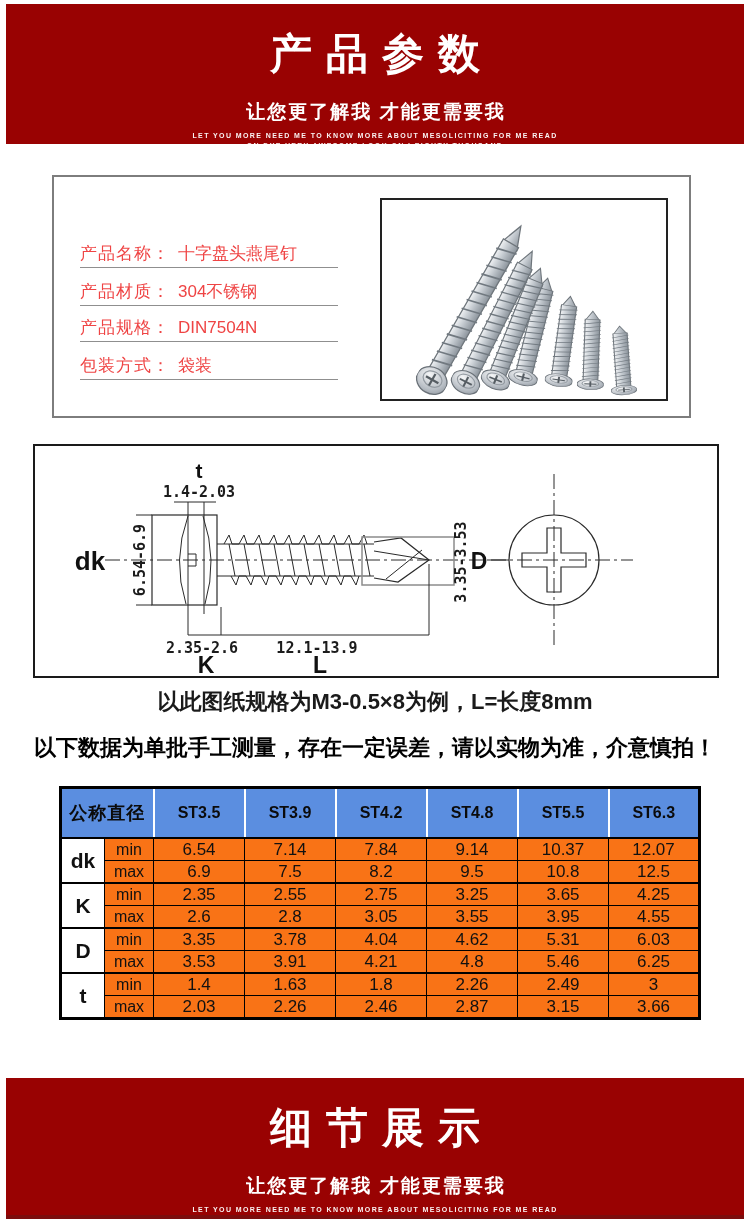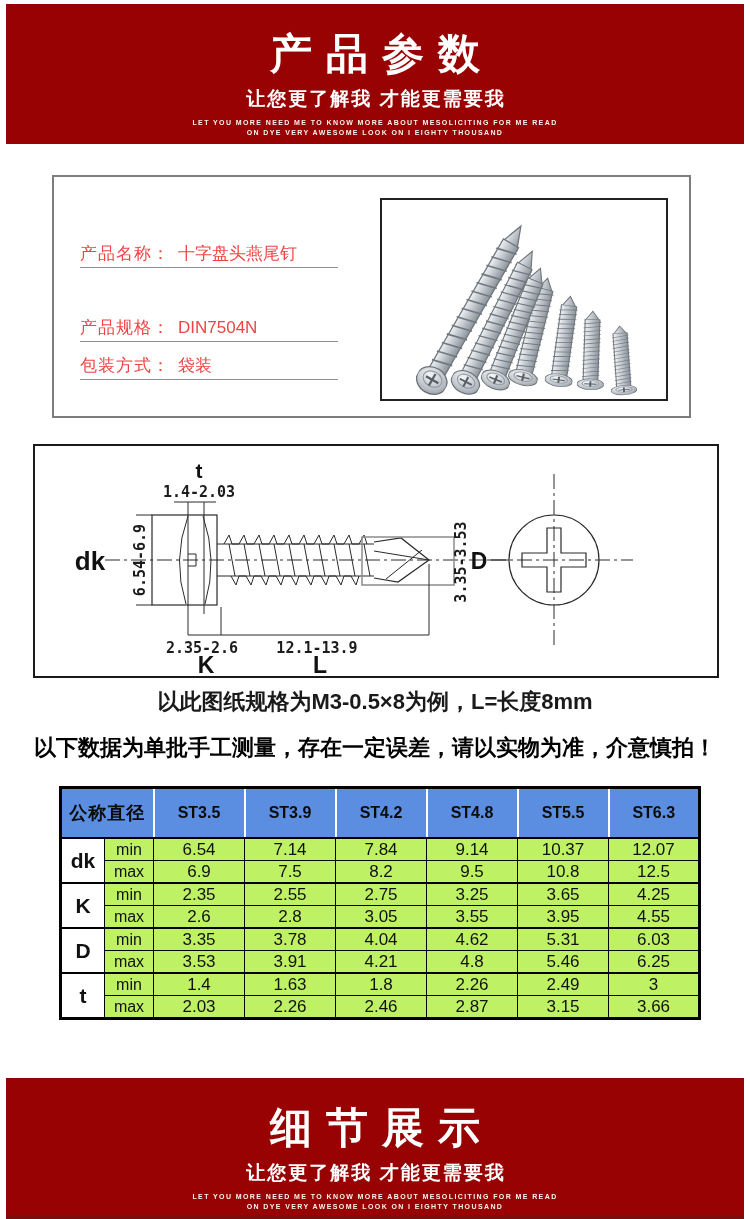--- a/index.html
+++ b/index.html
@@ -6,21 +6,21 @@
   body{
     width:750px;height:1219px;position:relative;background:#ffffff;
     font-family:"Liberation Sans",sans-serif;overflow:hidden;
   }
   
   .banner{position:absolute;left:6px;width:738px;background:#990202;color:#fff;text-align:center;}
   .banner-top{top:4px;height:140px;}
   .banner-bottom{top:1078px;height:141px;}
   .banner-bottom::after{content:"";position:absolute;left:0;bottom:0;width:100%;height:4px;background:#7c0d0d;}
   .banner .title{font-size:42px;font-weight:bold;letter-spacing:14px;text-indent:14px;padding-top:28px;line-height:1.05;}
-  .banner .subtitle{margin-top:10px;font-size:19px;font-weight:bold;letter-spacing:2px;text-indent:2px;}
+  .banner .subtitle{margin-top:23px;font-size:19px;font-weight:bold;letter-spacing:2px;text-indent:2px;}
   .banner .eng{font-size:7px;font-weight:bold;letter-spacing:1.4px;line-height:10px;margin-top:6px;opacity:.95;}
   .banner .eng2{margin-top:0;}
   .banner .bar{width:56px;height:3px;background:#fff;margin:10px auto 0;}
   
   .product-box{position:absolute;left:52px;top:175px;width:635px;height:239px;border:2px solid #7d7d7d;background:#fff;}
   .info-row{position:absolute;left:26px;width:258px;height:27px;line-height:27px;border-bottom:1px solid #8f8f8f;font-size:17px;color:#ef4444;white-space:nowrap;}
   .info-row .lbl{letter-spacing:1px;}
   .info-row .val{margin-left:8px;}
   .ir1{top:63px;} .ir2{top:101px;} .ir3{top:137px;} .ir4{top:175px;}
   .photo-box{position:absolute;left:326px;top:21px;width:284px;height:199px;border:2px solid #222;background:#fff;}
@@ -29,21 +29,21 @@
   .dim{font-family:"DejaVu Sans Mono",monospace;font-weight:bold;font-size:15px;fill:#1c1c1c;}
   .biglbl{font-family:"Liberation Sans",sans-serif;font-weight:bold;fill:#111;}
   .ln{stroke:#2a2a2a;stroke-width:1.2;fill:none;}
   .thin{stroke:#2a2a2a;stroke-width:1;fill:none;}
   .cl{stroke:#2a2a2a;stroke-width:1;fill:none;stroke-dasharray:15 4 3 4;}
   
   .note{position:absolute;left:0;width:100%;text-align:center;font-weight:bold;font-size:22px;white-space:nowrap;}
   .note-example{top:687px;color:#1a1a1a;}
   .note-warning{top:733px;color:#000000;}
   
-  table.spec{position:absolute;left:59px;top:786px;width:640px;border-collapse:collapse;table-layout:fixed;border:3px solid #000;background:#bef264;}
+  table.spec{position:absolute;left:59px;top:786px;width:640px;border-collapse:collapse;table-layout:fixed;border:3px solid #000;background:#f97316;}
   .spec th,.spec td{border:1px solid #000;text-align:center;padding:0;color:#111;}
   .spec thead th{background:#5b8ee0;height:48px;font-size:16px;font-weight:bold;color:#0b0b0b;border-left:2px solid #fff;border-right:2px solid #fff;border-bottom:2px solid #000;}
   .spec thead th.corner{font-size:18px;letter-spacing:1px;}
   .spec tbody td,.spec tbody th{height:21px;}
   .spec tbody th.param{font-size:21px;font-weight:bold;background:#fff;}
   .spec td.mm{font-size:16px;}
   .spec td.val{font-size:17px;text-align:center;}
   .spec tr.group-start td,.spec tr.group-start th{border-top:2px solid #000;}
 </style>
 </head>
@@ -53,20 +53,23 @@
   <div class="title">产品参数</div>
   <div class="subtitle">让您更了解我 才能更需要我</div>
   <div class="eng">LET YOU MORE NEED ME TO KNOW MORE ABOUT MESOLICITING FOR ME READ</div>
   <div class="eng eng2">ON DYE VERY AWESOME LOOK ON I EIGHTY THOUSAND</div>
   <div class="bar"></div>
 </div>
 
 <div class="product-box">
   <div class="info-row ir1">
     <span class="lbl">产品名称：</span><span class="val">十字盘头燕尾钉</span>
+  </div>
+  <div class="info-row ir2">
+    <span class="lbl">产品材质：</span><span class="val">304不锈钢</span>
   </div>
   <div class="info-row ir3">
     <span class="lbl">产品规格：</span><span class="val">DIN7504N</span>
   </div>
   <div class="info-row ir4">
     <span class="lbl">包装方式：</span><span class="val">袋装</span>
   </div>
 
   <div class="photo-box">
     <svg width="284" height="199" viewBox="0 0 286 201">

